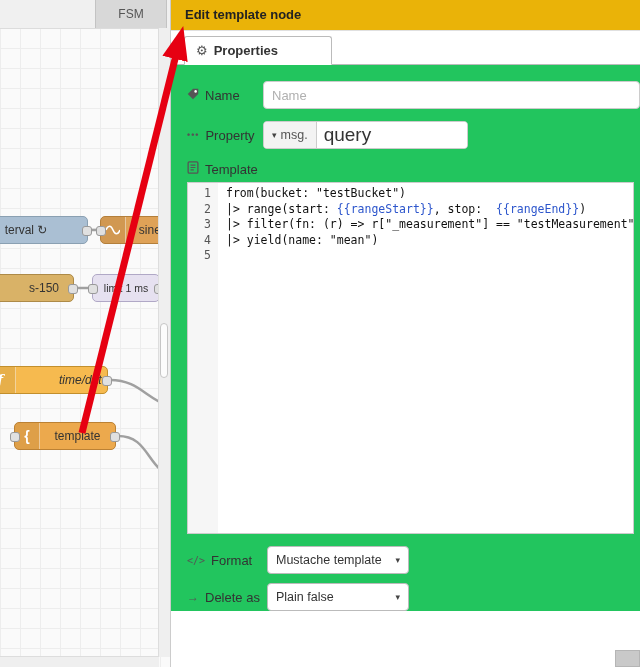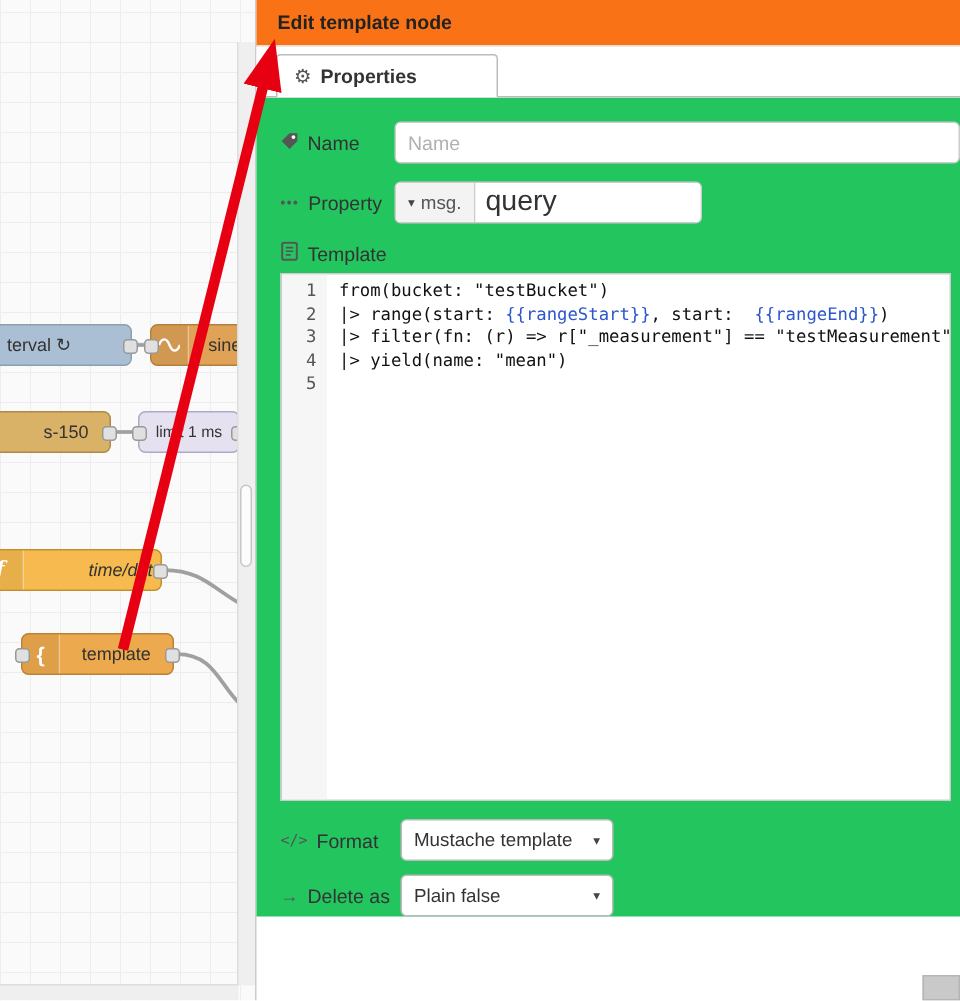--- a/index.html
+++ b/index.html
@@ -44,21 +44,21 @@
   .vscroll { position:absolute; right:0; top:28px; bottom:10px; width:11px; background:#efefef;
     border-left:1px solid #ddd; z-index:3; }
   .vthumb { position:absolute; left:1px; top:295px; width:8px; height:55px; background:#fcfcfc;
     border:1px solid #c6c6c6; border-radius:4px; box-sizing:border-box; }
   .hscroll { position:absolute; left:0; right:11px; bottom:0; height:10px; background:#efefef;
     border-top:1px solid #ddd; z-index:3; }
 
   
   .panel { position:absolute; left:170px; top:0; width:470px; height:667px; background:#fff;
     border-left:1px solid #ccc; box-sizing:border-box; z-index:10; }
-  .panel-header { height:30px; line-height:30px; background:#f97316; border-bottom:1px solid #e0e0e0;
+  .panel-header { height:30px; line-height:30px; background:#eab308; border-bottom:1px solid #e0e0e0;
     font-size:13px; font-weight:bold; color:#222; padding-left:14px; }
   .btnrow { height:38px; background:#f3f3f3; border-bottom:1px solid #ddd; box-sizing:border-box;
     padding:6px 0 0 6px; }
   .btn-delete { font-family:inherit; font-size:13px; color:#555; background:#fff;
     border:1px solid #bbb; border-radius:2px; padding:4px 12px; height:26px; cursor:pointer; }
   .tabrow { height:33px; background:#fff; border-bottom:1px solid #bbb; position:relative; }
   .tab-active { position:absolute; left:13px; bottom:-1px; width:148px; height:29px; background:#fff;
     border:1px solid #bbb; border-bottom:1px solid #fff; border-radius:3px 3px 0 0; box-sizing:border-box;
     display:flex; align-items:center; gap:6px; padding-left:11px; font-size:13px; font-weight:600; color:#333; }
   .gear { color:#555; font-size:13px; font-weight:normal; }
@@ -154,20 +154,25 @@
       <span class="port port-right"></span>
     </div>
 
     <div class="node n-template" style="background: rgb(236, 169, 77); border-color: rgb(187, 129, 52);">
       <span class="icon-strip">{</span>
       <span class="node-label">template</span>
       <span class="port port-left"></span>
       <span class="port port-right"></span>
     </div>
 
+    <div class="tabbar">
+      <div class="fsm-tab">
+        <span>FSM</span>
+      </div>
+    </div>
 
     <div class="vscroll">
       <div class="vthumb"></div>
     </div>
     <div class="hscroll"></div>
   </div>
 
   <div class="panel">
     <div class="panel-header">Edit template node</div>
 
@@ -221,21 +226,21 @@
       <div class="editor">
         <div class="gutter">
             <div class="gutter-num">1</div>
             <div class="gutter-num">2</div>
             <div class="gutter-num">3</div>
             <div class="gutter-num">4</div>
             <div class="gutter-num">5</div>
           </div>
         <div class="code">
             <div class="code-line"><span>from(bucket: "testBucket")</span></div>
-            <div class="code-line"><span>|&gt; range(start: </span><span class="tok-mustache">{{rangeStart}}</span><span>, start:  </span><span class="tok-mustache">{{rangeEnd}}</span><span>)</span></div>
+            <div class="code-line"><span>|&gt; range(start: </span><span class="tok-mustache">{{rangeStart}}</span><span>, stop:  </span><span class="tok-mustache">{{rangeEnd}}</span><span>)</span></div>
             <div class="code-line"><span>|&gt; filter(fn: (r) =&gt; r["_measurement"] == "testMeasurement")</span></div>
             <div class="code-line"><span>|&gt; yield(name: "mean")</span></div>
           </div>
       </div>
 
       <div class="frow frow-format">
         <span class="flabel flabel-wide">
           <span class="codeglyph">&lt;/&gt;</span>
           <span>Format</span>
         </span>

